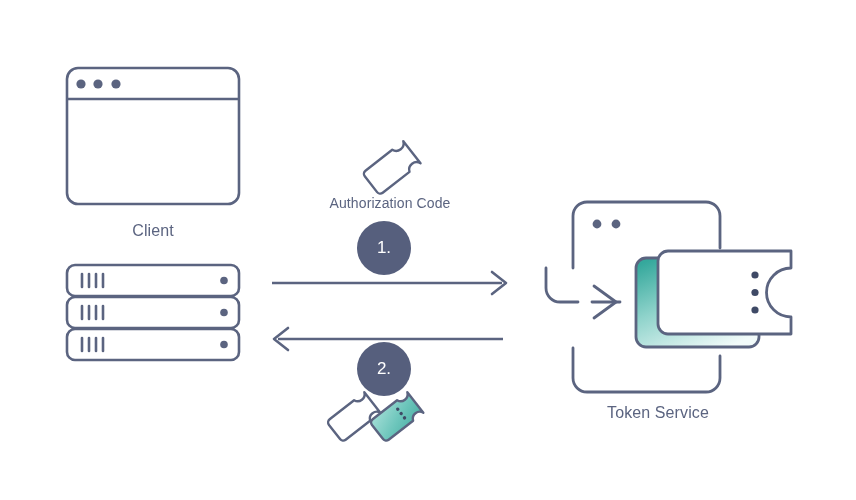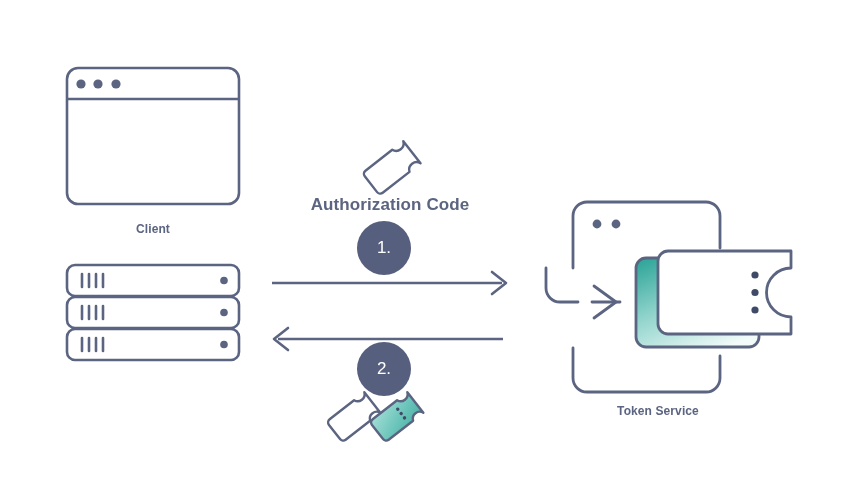--- a/index.html
+++ b/index.html
@@ -24,27 +24,27 @@
     height: 500px;
   }
   .label {
     position: absolute;
     color: #5b6480;
     text-align: center;
     white-space: nowrap;
     user-select: none;
   }
   .node-label {
-    font-size: 12px;
-    font-weight: 700;
+    font-size: 16px;
+    font-weight: 400;
     letter-spacing: 0.1px;
   }
   .flow-label {
-    font-size: 17px;
-    font-weight: 700;
+    font-size: 14px;
+    font-weight: 400;
     letter-spacing: 0.1px;
   }
   .step-number {
     position: absolute;
     color: #ffffff;
     font-size: 17px;
     font-weight: 400;
     text-align: center;
     white-space: nowrap;
     user-select: none;

